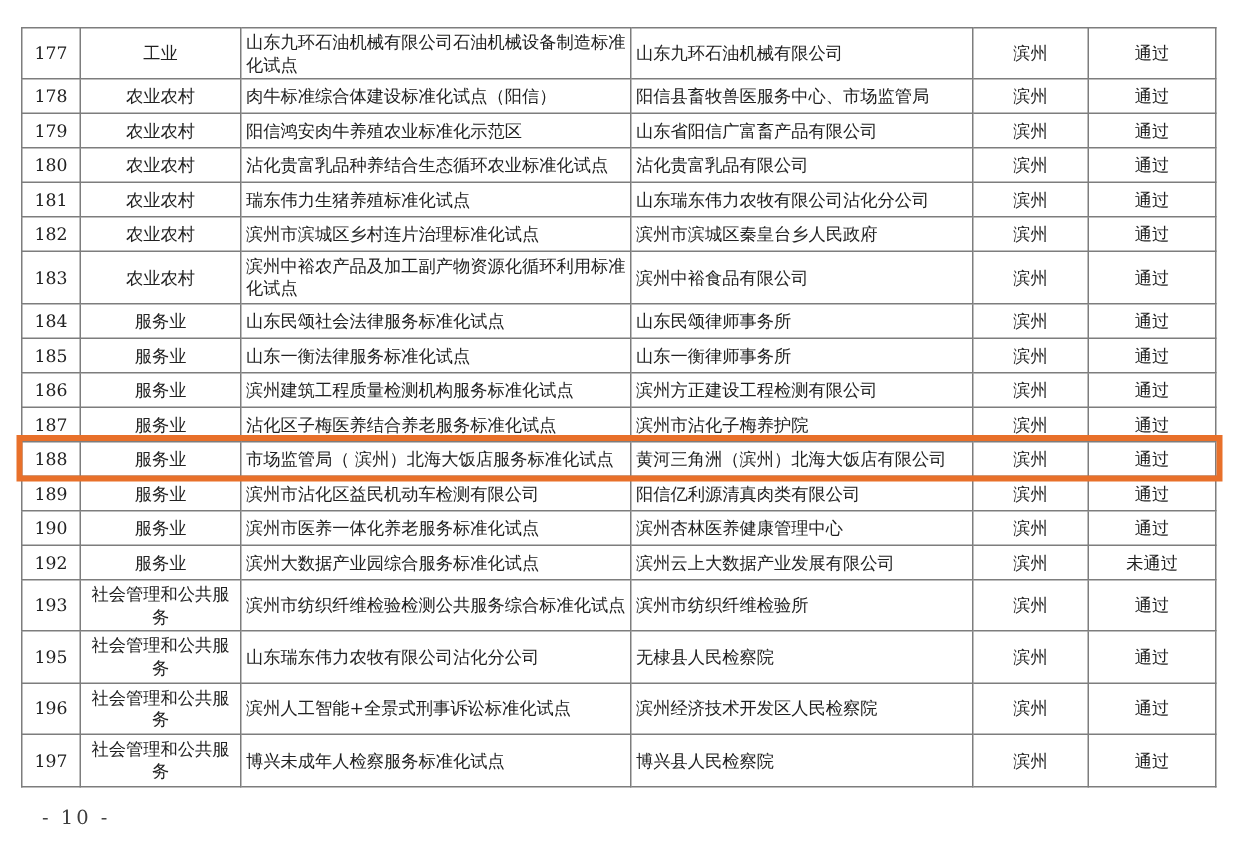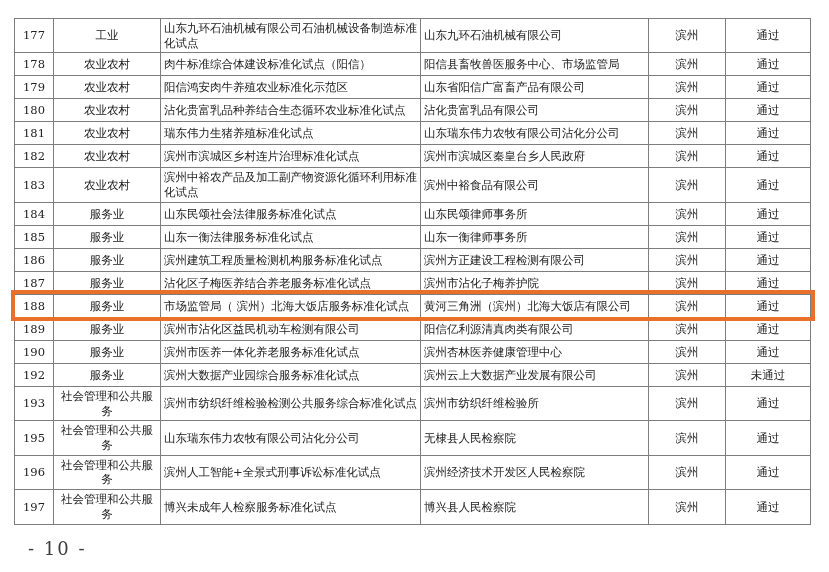--- a/index.html
+++ b/index.html
@@ -36,21 +36,21 @@
   td.c { text-align: center; }
   td.l { text-align: left; padding-left: 5px; padding-right: 4px; }
   tr.highlight {
     outline: 4px solid #E8702A;
     outline-offset: 0px;
   }
   .footer-page-number {
     position: absolute;
     left: 28px;
     top: 538px;
-    font-size: 18px;
+    font-size: 13px;
     letter-spacing: 2px;
     color: #3d3d3d;
     font-family: "DejaVu Serif", "Liberation Serif", serif;
   }
 </style>
 </head>
 <body>
 
 <div class="page">
 

